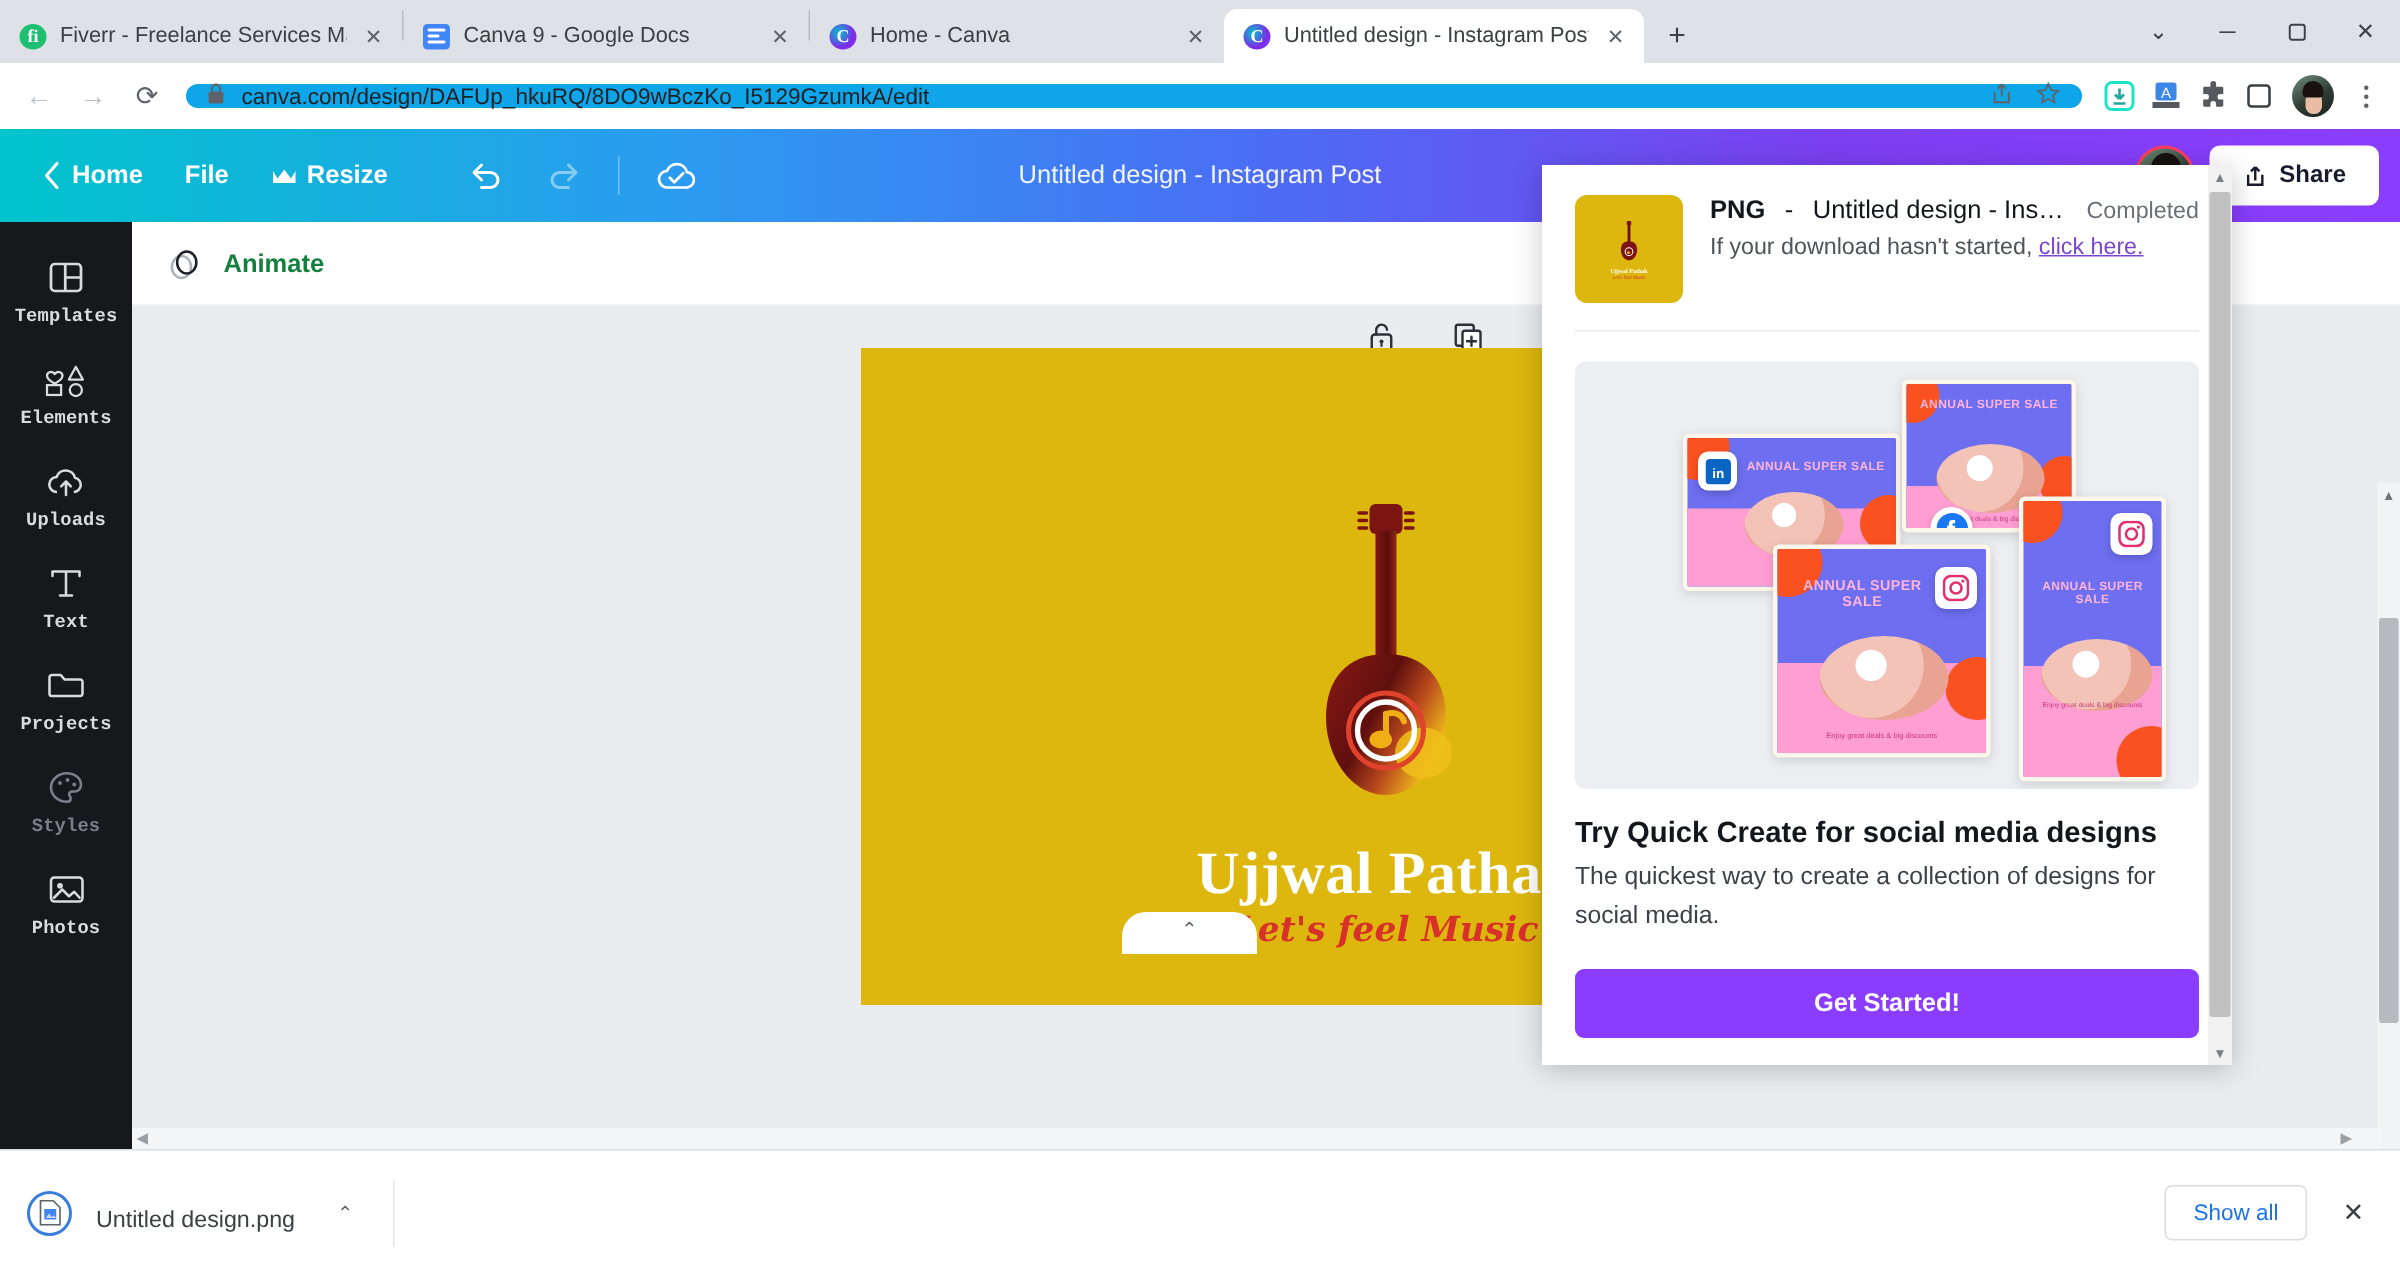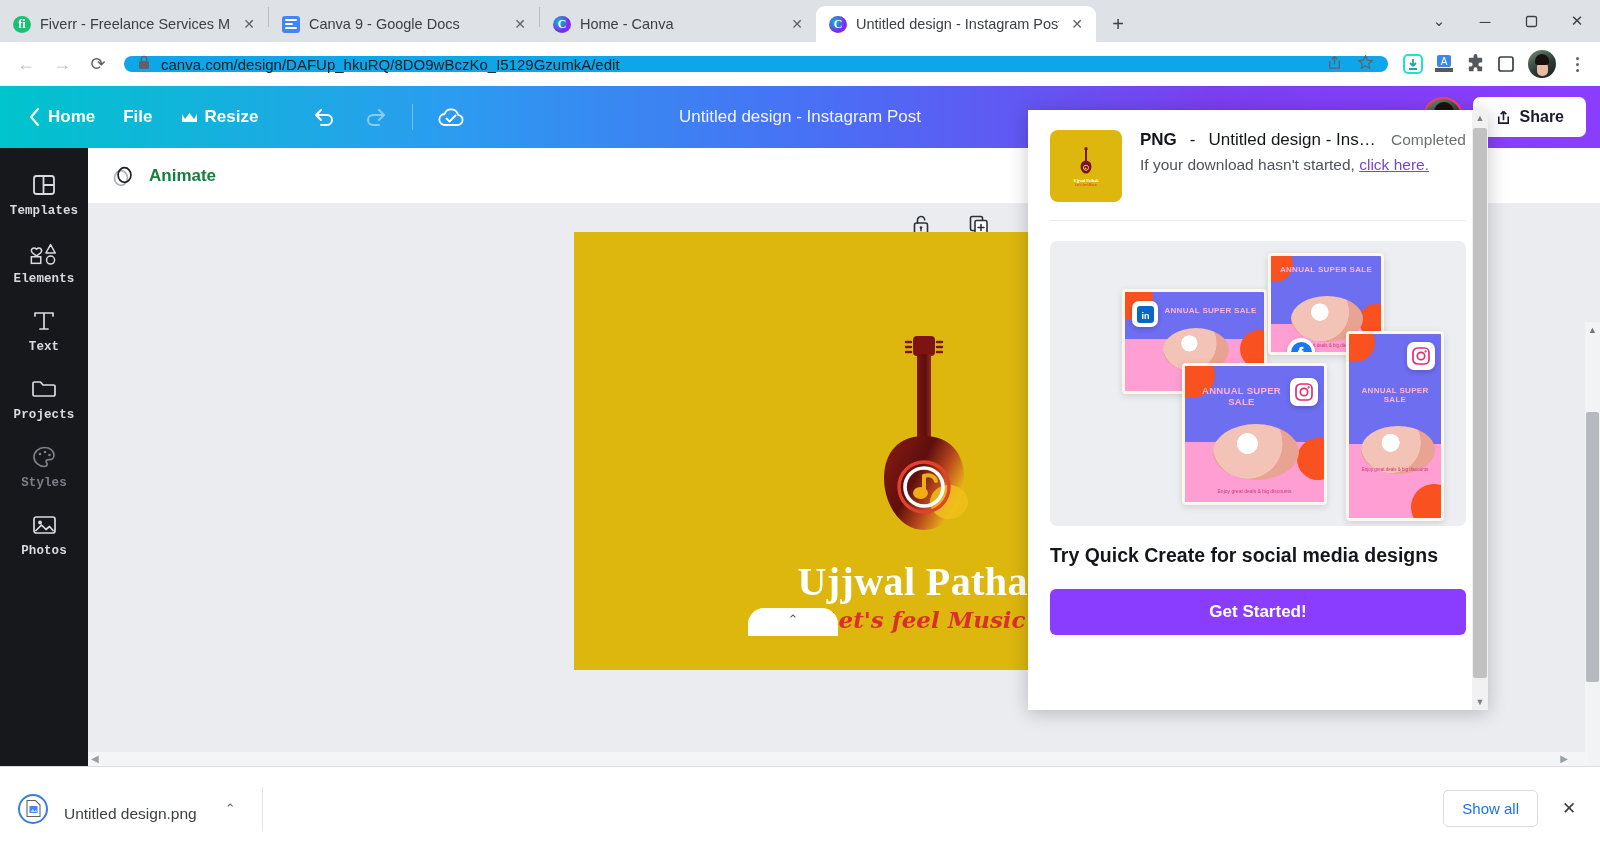--- a/index.html
+++ b/index.html
@@ -388,20 +388,27 @@
       <div class="side-item">
         <svg width="30" height="26" viewBox="0 0 32 26">
           <path d="M8 9c-2.8-2.8-5.5-.6-5.5 1.3C2.5 12.8 8 16 8 16s5.5-3.2 5.5-5.7C13.5 8.4 10.8 6.2 8 9z" fill="none" stroke="#d9dbe0" stroke-width="1.6"></path>
           <path d="M23 4l5 9h-10z" fill="none" stroke="#d9dbe0" stroke-width="1.6" stroke-linejoin="round"></path>
           <rect x="2.5" y="17" width="10" height="7" fill="none" stroke="#d9dbe0" stroke-width="1.6"></rect>
           <circle cx="23" cy="20.5" r="4.3" fill="none" stroke="#d9dbe0" stroke-width="1.6"></circle>
         </svg>
         <span class="side-label">Elements</span>
       </div>
       <div class="side-item">
+        <svg width="28" height="26" viewBox="0 0 28 26">
+            <path d="M8 20a5 5 0 0 1-.3-10A6.4 6.4 0 0 1 20 10.5a4.8 4.8 0 0 1-.8 9.5" fill="none" stroke="#d9dbe0" stroke-width="1.7" stroke-linejoin="round"></path>
+            <path d="M14 22v-9M14 13l-3.2 3.2M14 13l3.2 3.2" fill="none" stroke="#d9dbe0" stroke-width="1.7" stroke-linecap="round"></path>
+          </svg>
+        <span class="side-label">Uploads</span>
+      </div>
+      <div class="side-item">
         <svg width="26" height="26" viewBox="0 0 26 26">
             <path d="M4 5h18M13 5v16M9 21h8M4 5v3M22 5v3" fill="none" stroke="#d9dbe0" stroke-width="1.7" stroke-linecap="round"></path>
           </svg>
         <span class="side-label">Text</span>
       </div>
       <div class="side-item">
         <svg width="28" height="26" viewBox="0 0 28 26">
             <path d="M3 7.5a1.5 1.5 0 0 1 1.5-1.5h6L13 9h10.5a1.5 1.5 0 0 1 1.5 1.5v8A1.5 1.5 0 0 1 23.5 20h-19A1.5 1.5 0 0 1 3 18.5z" fill="none" stroke="#d9dbe0" stroke-width="1.7" stroke-linejoin="round"></path>
           </svg>
         <span class="side-label">Projects</span>
@@ -634,20 +641,21 @@
               <rect x="1" y="1" width="16" height="16" rx="4.6" fill="none" stroke="#e1306c" stroke-width="1.7"></rect>
               <circle cx="9" cy="9" r="3.7" fill="none" stroke="#e1306c" stroke-width="1.7"></circle>
               <circle cx="13.6" cy="4.4" r="1.1" fill="#e1306c"></circle>
             </svg>
         </div>
       </div>
     </div>
 
     <div class="dl-promo">
       <h3>Try Quick Create for social media designs</h3>
+      <p>The quickest way to create a collection of designs for social media.</p>
     </div>
 
     <div class="get-started">Get Started!</div>
 
     <div class="popup-scroll">
       <div class="ps-arr" style="top:0">▲</div>
       <div class="ps-thumb"></div>
       <div class="ps-arr" style="bottom:0">▼</div>
     </div>
   </div>

